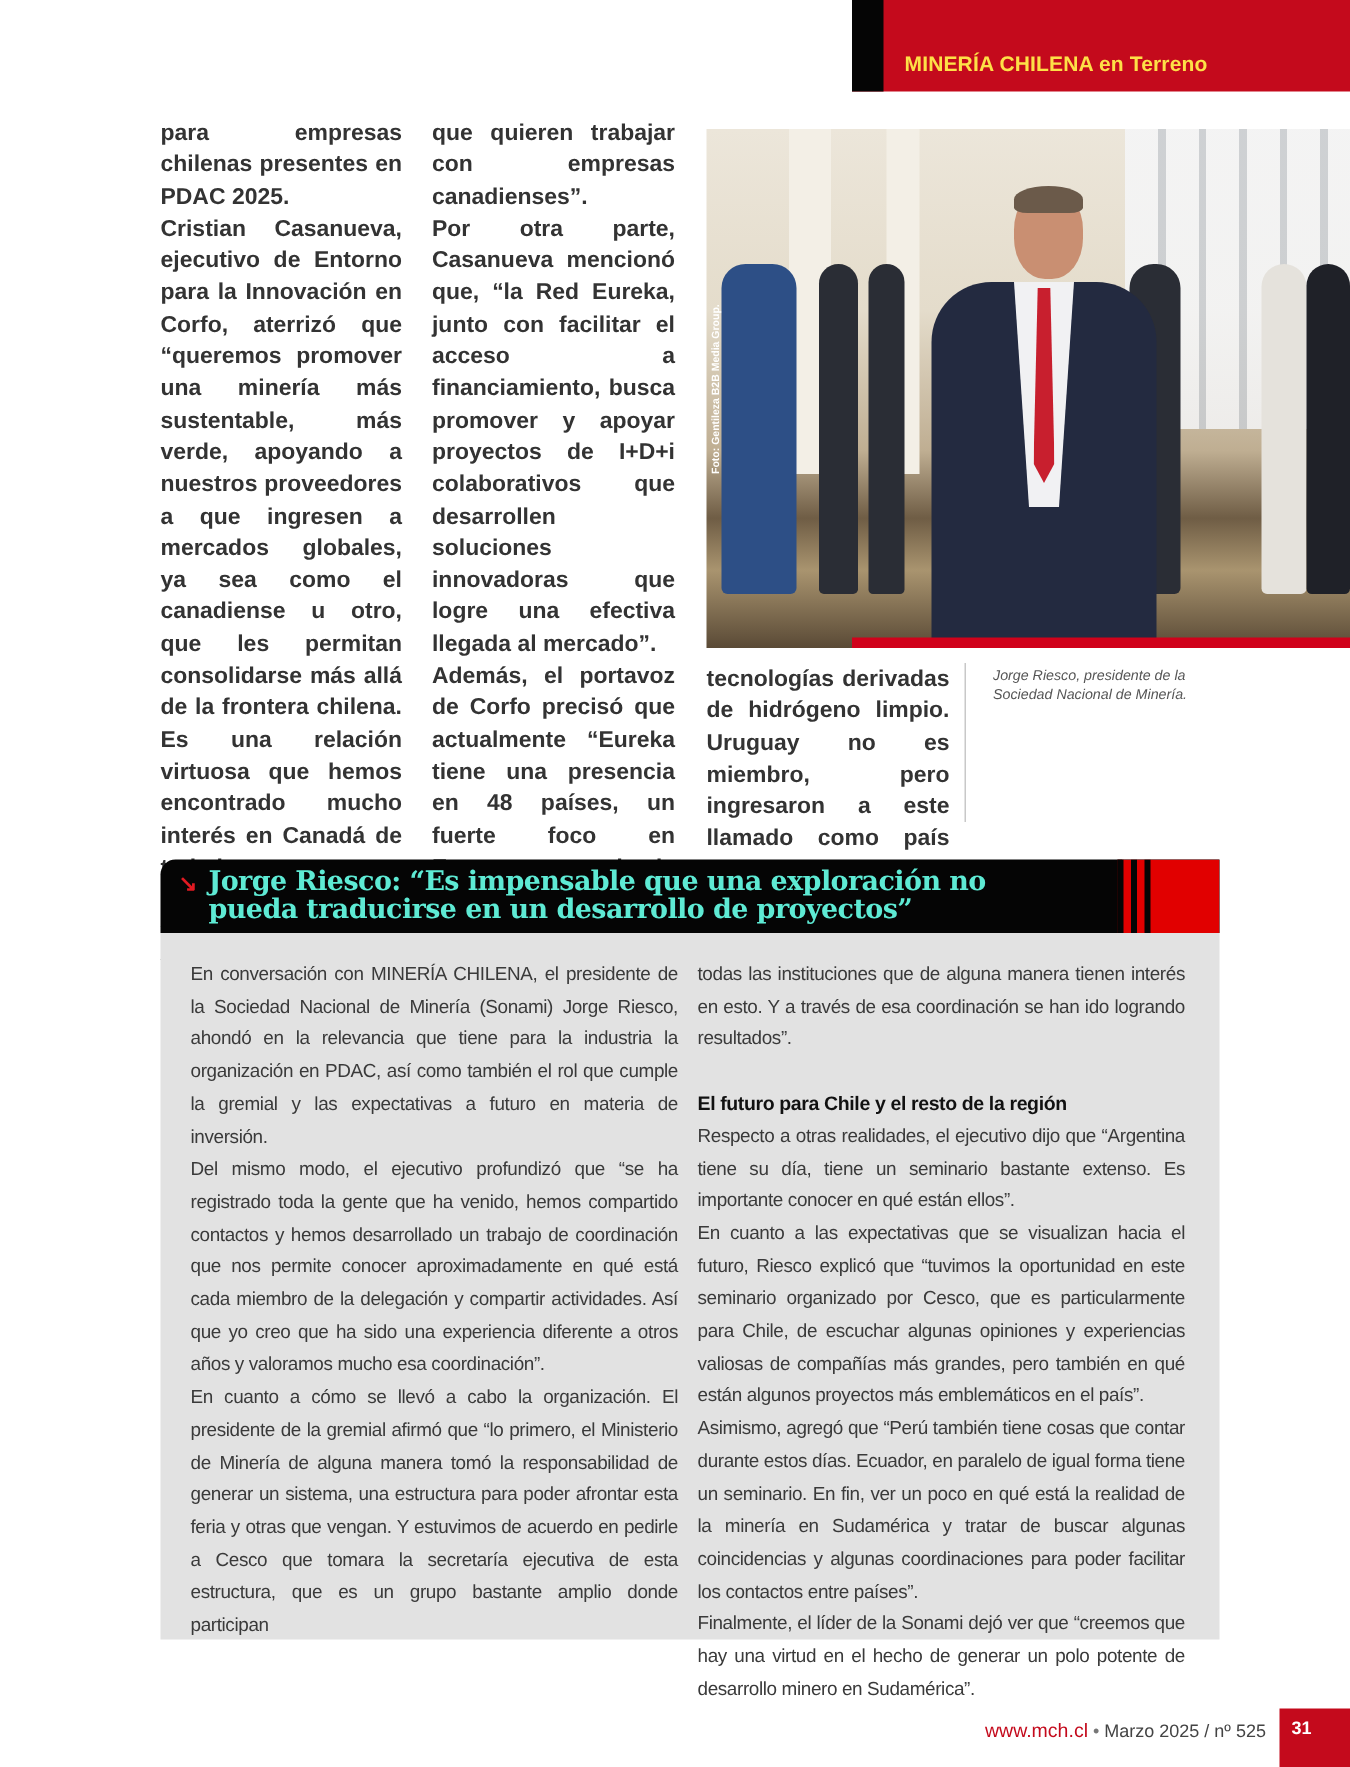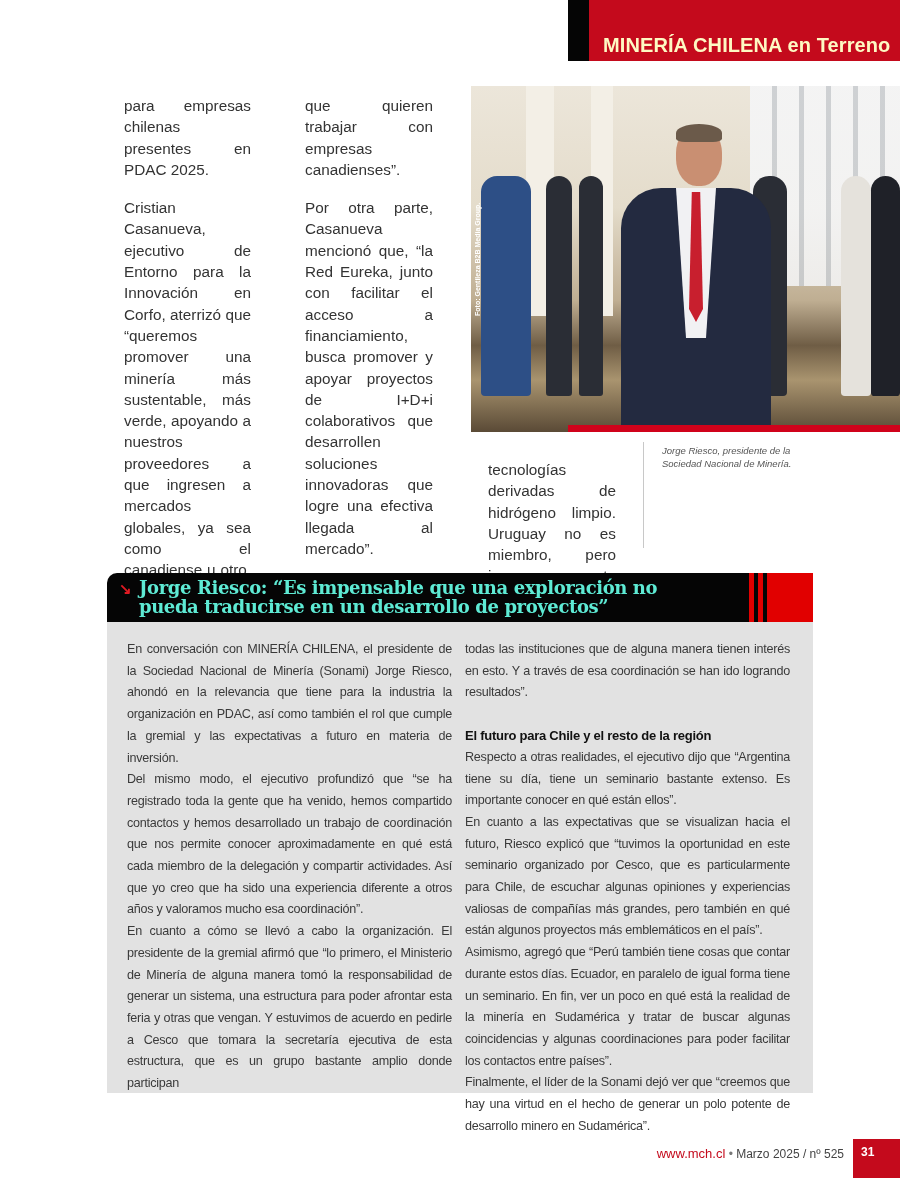--- a/index.html
+++ b/index.html
@@ -4,26 +4,26 @@
 <style>
   html, body { margin: 0; padding: 0; }
   body {
     width: 900px; height: 1178px; position: relative; overflow: hidden;
     background: #ffffff; font-family: "Liberation Sans", sans-serif; color: #2b2b2b;
   }
   
   .hdr { position: absolute; left: 568px; top: 0; width: 332px; height: 61px; background: #c40a1c; }
   .hdr .blk { position: absolute; left: 0; top: 0; width: 21px; height: 61px; background: #050505; }
   .hdr .title {
-    position: absolute; left: 35px; top: 34px; color: #fef9c3; font-weight: bold;
-    font-size: 20px; letter-spacing: 0.1px; white-space: nowrap;
+    position: absolute; left: 35px; top: 34px; color: #fde047; font-weight: bold;
+    font-size: 14px; letter-spacing: 0.1px; white-space: nowrap;
   }
   
   .col { position: absolute; top: 78px; font-size: 15.3px; line-height: 21.3px; color: #333; text-align: justify; }
-  .col p { margin: 17px; }
+  .col p { margin: 0; font-weight: bold; }
   .col1 { left: 107px; width: 161px; }
   .col2 { left: 288px; width: 162px; }
   .col3 { left: 471px; top: 442px; width: 162px; }
   
   .photo { position: absolute; left: 471px; top: 86px; width: 429px; height: 346px; overflow: hidden;
     background: linear-gradient(180deg, #ece6da 0%, #e4dccb 35%, #bfae92 62%, #6f5d45 75%, #a9946f 85%, #5a4a36 100%); }
   .photo .redbar { position: absolute; left: 97px; bottom: 0; right: 0; height: 7px; background: #d0021b; }
   .photo .credit {
     position: absolute; left: 3px; top: 230px; transform-origin: left top; transform: rotate(-90deg);
     color: #fff; font-size: 7px; font-weight: bold; white-space: nowrap;

